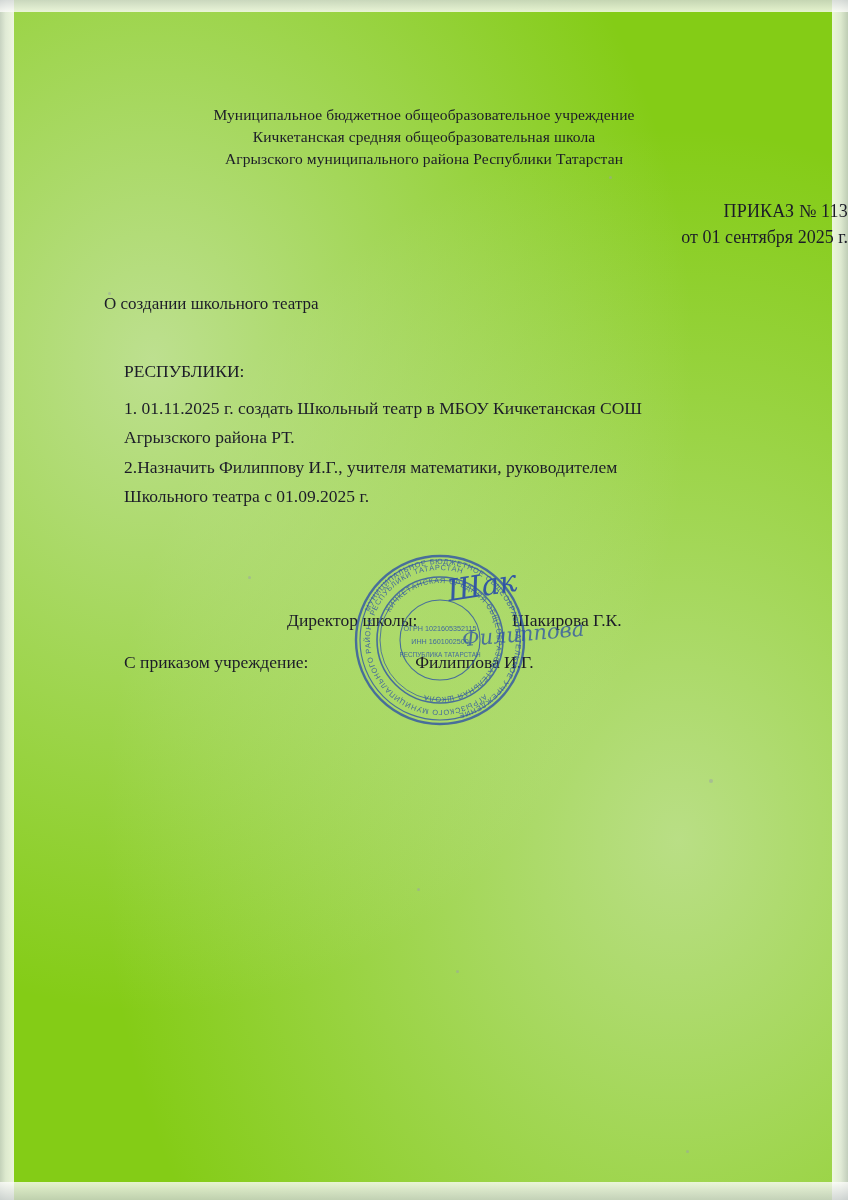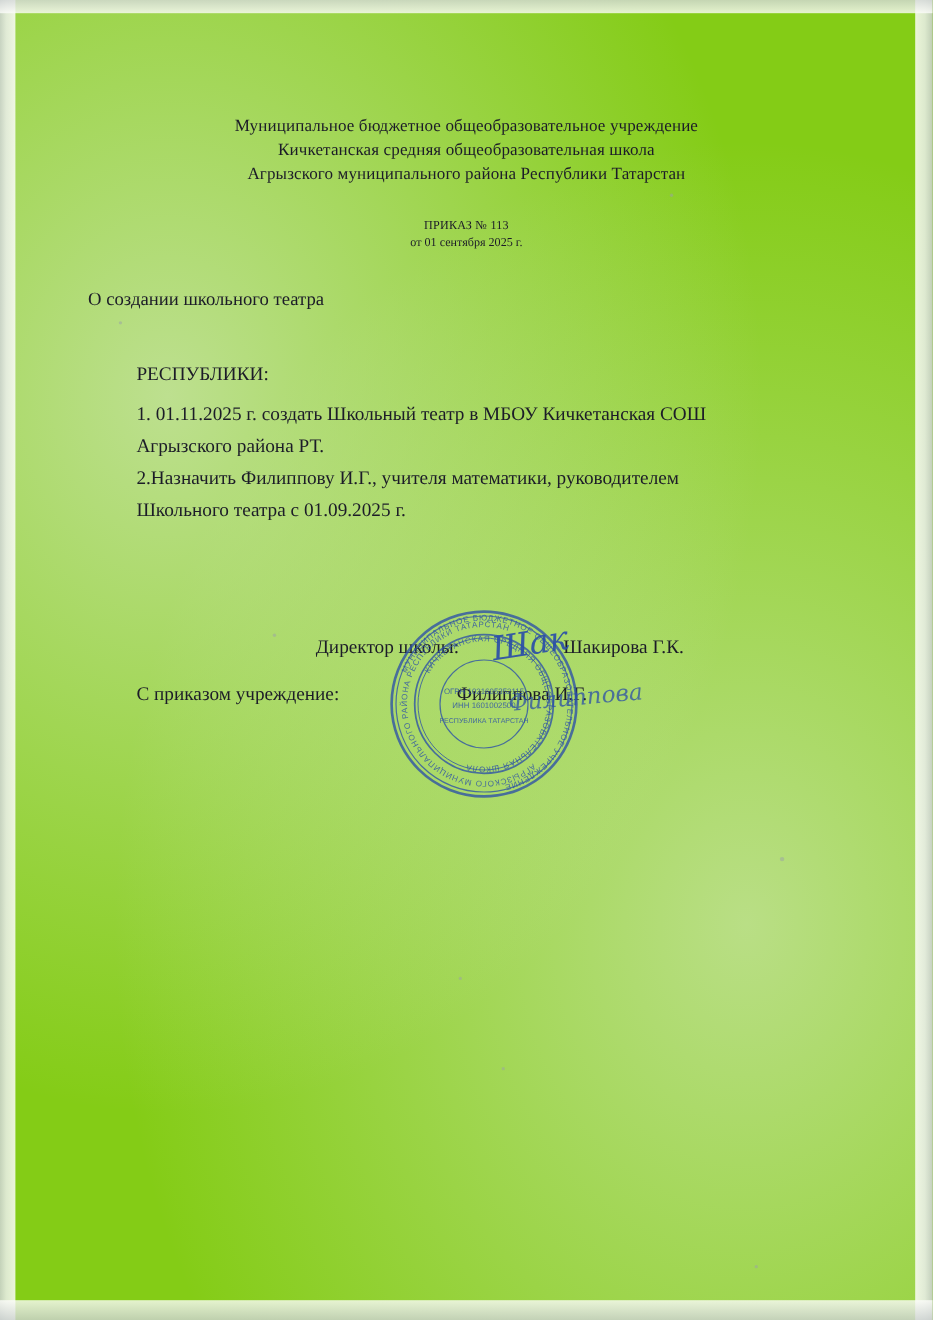--- a/index.html
+++ b/index.html
@@ -68,30 +68,30 @@
 
   .header-block {
     margin-top: 104px;
     text-align: center;
     font-size: 15.5px;
     line-height: 1.42;
     letter-spacing: .1px;
   }
   .order-block {
     margin-top: 28px;
-    text-align: center;
-    font-size: 11px;
+    text-align: right;
+    font-size: 18px;
     line-height: 1.45;
   }
   .order-no {
     letter-spacing: .2px;
   }
   .subject {
-    margin-top: 32px;
-    padding-left: 80px;
+    margin-top: 44px;
+    padding-left: 104px;
     font-size: 17px;
   }
   .body-block {
     margin-top: 44px;
     padding-left: 124px;
     padding-right: 100px;
     font-size: 17.5px;
     line-height: 1.55;
   }
   .body-block p {

